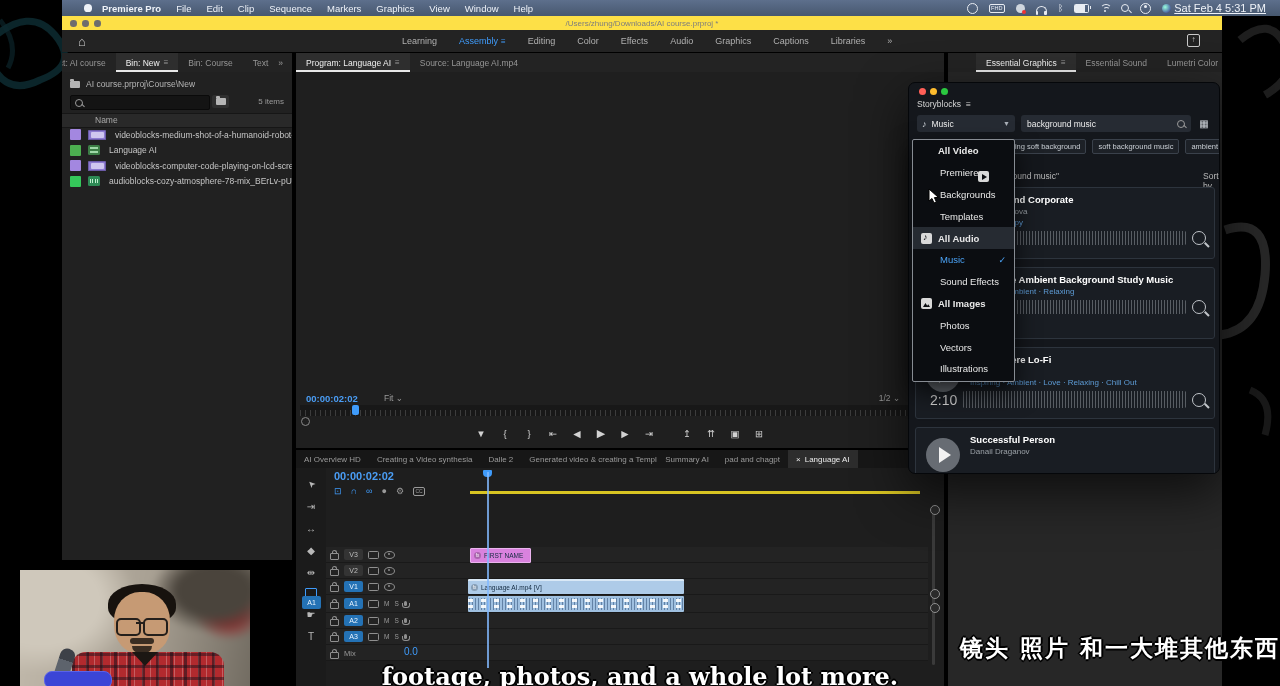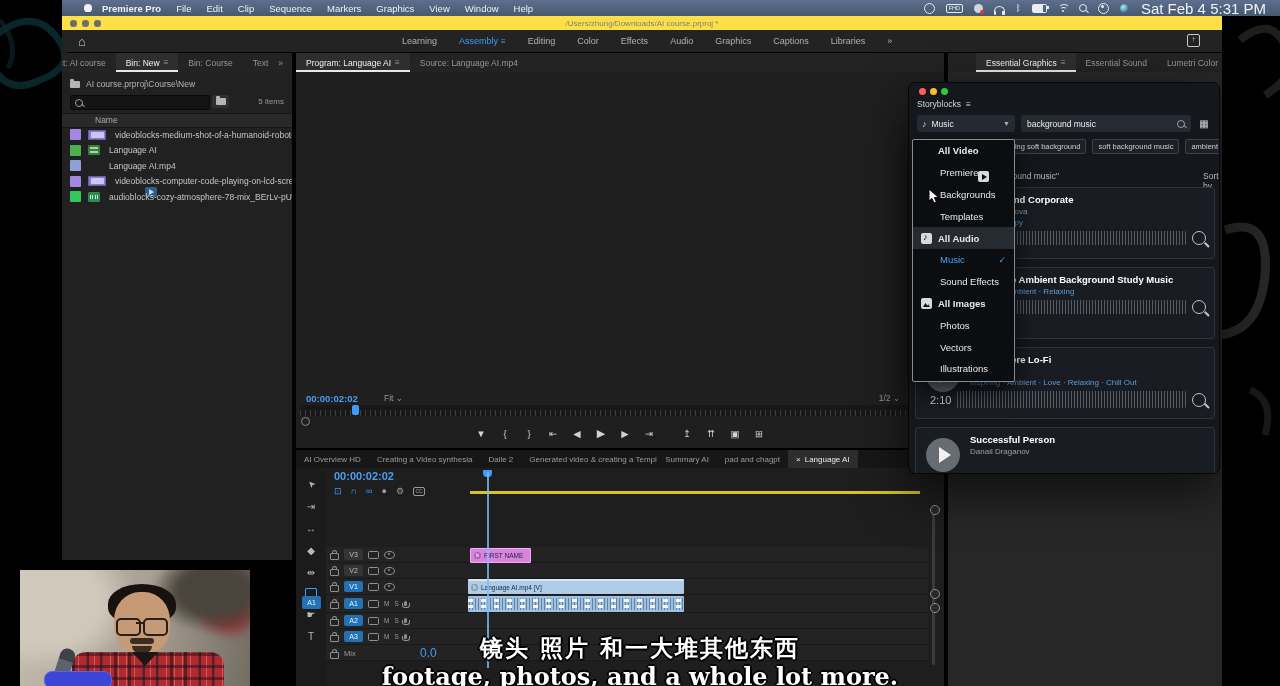--- a/index.html
+++ b/index.html
@@ -34,21 +34,21 @@
   .st-wifi{width:10px;height:8px;}
   .st-wifi i{position:absolute;border:1.4px solid #e8ecf2;border-color:#e8ecf2 transparent transparent transparent;border-radius:50%;}
   .st-wifi i:nth-child(1){left:0;top:0;width:10px;height:10px;}
   .st-wifi i:nth-child(2){left:2.5px;top:3px;width:5px;height:5px;}
   .st-wifi i:nth-child(3){left:4.2px;top:5.6px;width:2px;height:2px;background:#e8ecf2;border:none;border-radius:50%;}
   .st-mag{width:6px;height:6px;border:1.4px solid #e8ecf2;border-radius:50%;}
   .st-mag:after{content:"";position:absolute;width:4px;height:1.4px;background:#e8ecf2;transform:rotate(45deg);right:-3.4px;bottom:-1.4px;}
   .st-user{width:9px;height:9px;border:1.2px solid #e8ecf2;border-radius:50%;}
   .st-user:after{content:"";position:absolute;left:2.4px;top:1.6px;width:3px;height:3px;border-radius:50%;background:#e8ecf2;}
   .st-siri{width:9px;height:9px;border-radius:50%;background:radial-gradient(circle at 35% 35%,#9fd,#57a  60%,#325);}
-  .menubar .clock{margin:0 14px 0 12px;font-size:15px;}
+  .menubar .clock{margin:0 14px 0 3px;font-size:11px;text-decoration:underline;}
 
   
   .titlebar{left:62px;top:16px;width:1160px;height:14px;background:#fde047;z-index:2;}
   .traffic{position:absolute;top:4px;width:6.5px;height:6.5px;border-radius:50%;background:#6d6d6d;}
   .titlebar .t1{left:8px;} .titlebar .t2{left:20px;} .titlebar .t3{left:32px;}
   .win-title{position:absolute;left:0;right:0;top:2.5px;text-align:center;color:#7d7d7d;font-size:8px;}
 
   .workspacebar{left:62px;top:30px;width:1160px;height:22px;background:#232323;z-index:2;display:flex;align-items:center;}
   .home-icon{color:#c9c9c9;font-size:13px;margin-left:16px;}
   .ws-tabs{position:absolute;left:340px;display:flex;gap:22px;font-size:9px;color:#b0b0b0;align-items:center;}
@@ -161,21 +161,21 @@
   .playhead-line{position:absolute;left:191px;top:22px;width:1.5px;height:196px;background:rgba(130,185,255,.8);z-index:4;}
   .playhead-cap{position:absolute;left:187px;top:20px;width:9px;height:7px;background:#3f9bfa;border-radius:1px 1px 4px 4px;z-index:4;}
   
   .trk-rowbg{position:absolute;left:30px;width:602px;height:15px;background:#232323;border-bottom:1px solid #191919;}
   .trk-head{position:absolute;left:34px;display:flex;align-items:center;gap:5px;height:15px;}
   .patch{position:absolute;left:6px;width:19px;height:13px;background:#2472b5;color:#eaf4ff;font-size:7px;border-radius:2px;display:flex;align-items:center;justify-content:center;}
   .tchip{width:19px;height:11px;background:#343434;color:#bdbdbd;font-size:7px;border-radius:2px;display:flex;align-items:center;justify-content:center;}
   .tchip.on{background:#2472b5;color:#eaf4ff;}
   .tms{color:#9a9a9a;font-size:6.5px;}
   .mix-label{color:#9a9a9a;font-size:7.5px;}
-  .mix-val{color:#3f9bfa;font-size:12px;position:absolute;left:124px;top:2px;}
+  .mix-val{color:#3f9bfa;font-size:10px;position:absolute;left:108px;top:2px;}
   
   .clip{position:absolute;height:13px;border-radius:1px;font-size:6.5px;color:#132a40;display:flex;align-items:center;gap:3px;padding:0 3px;overflow:hidden;white-space:nowrap;}
   .clip .fx{width:7px;height:7px;border-radius:50%;background:rgba(0,0,0,.22);color:#fff;font-size:4.5px;line-height:7px;text-align:center;flex:none;}
   .clip-audio-tex{position:absolute;left:0;right:0;top:3px;height:3px;
      background:repeating-linear-gradient(90deg,rgba(255,255,255,.9) 0 5px,transparent 5px 13px);}
   .clip-audio-tex.r2{top:9px;}
   .clip-audio-wave{position:absolute;inset:2px 1px;background:repeating-linear-gradient(90deg,rgba(25,55,95,.45) 0 1px,transparent 1px 3px);}
   .tl-vscroll{position:absolute;left:636px;top:55px;width:3px;height:160px;background:#3a3a3a;border-radius:2px;}
   .vknob{position:absolute;left:-2.5px;width:8px;height:8px;border:1.5px solid #8f8f8f;border-radius:50%;background:#2a2a2a;}
 
@@ -196,21 +196,21 @@
   .sb-reshead{position:absolute;left:32px;top:88px;right:8px;color:#b8b8b8;font-size:8.5px;white-space:nowrap;}
   .sb-sort{position:absolute;left:294px;top:88px;color:#b8b8b8;font-size:8.5px;}
   .sb-items{position:absolute;left:6px;top:104px;right:4px;display:flex;flex-direction:column;gap:8px;}
   .sb-item{position:relative;background:#191d23;border:1px solid #2d343d;border-radius:3px;padding:6px 8px 6px 54px;min-height:58px;}
   .sb-play{position:absolute;left:10px;top:10px;width:34px;height:34px;border-radius:50%;background:#676c73;}
   .sb-play:after{content:"";position:absolute;left:13px;top:9px;border-left:12px solid #f2f2f2;border-top:8px solid transparent;border-bottom:8px solid transparent;}
   .sb-title{color:#fff;font-weight:bold;font-size:9.5px;white-space:nowrap;}
   .sb-artist{color:#9aa0a6;font-size:8px;margin-top:2px;white-space:nowrap;}
   .sb-tags{color:#5d9bd5;font-size:8px;margin-top:2px;white-space:nowrap;}
   .sb-waverow{display:flex;align-items:center;gap:6px;margin-top:4px;margin-left:-40px;}
-  .sb-dur{color:#d0d0d0;font-size:11px;}
+  .sb-dur{color:#d0d0d0;font-size:14px;}
   .sb-wave{flex:1;height:14px;opacity:.55;
      background:repeating-linear-gradient(90deg,#8d9298 0 1px,transparent 1px 3px);
      -webkit-mask-image:linear-gradient(90deg,#000 0 100%);
      border-radius:1px;filter:blur(.3px);}
   .sb-wave.tall{height:17px;}
   .sb-sim{width:12px;height:12px;border:1.6px solid #c0c4c9;border-radius:50%;position:relative;flex:none;}
   .sb-sim:after{content:"";position:absolute;width:6px;height:1.6px;background:#c0c4c9;transform:rotate(45deg);right:-5px;bottom:-1.5px;}
 
   
   .sb-dropdown{left:912px;top:139px;width:101px;height:241px;background:#0b0d11;border:1px solid #878c93;border-radius:2px;z-index:6;
@@ -246,21 +246,21 @@
      background:
       repeating-linear-gradient(90deg,rgba(15,15,25,.5) 0 3px,transparent 3px 14px),
       repeating-linear-gradient(0deg,rgba(15,15,25,.45) 0 3px,transparent 3px 12px),
       repeating-linear-gradient(90deg,rgba(255,255,255,.25) 6px 7px,transparent 7px 14px),
       #b22a2e;}
   .cam-collar{position:absolute;left:112px;top:82px;width:26px;height:14px;background:#1c1713;clip-path:polygon(0 0,100% 0,50% 100%);}
   .cam-mic{position:absolute;left:36px;top:78px;width:15px;height:40px;background:linear-gradient(#3d4148 0 30%,#5d636c 30%);border-radius:7px;transform:rotate(18deg);}
   .cam-badge{position:absolute;left:24px;top:101px;width:66px;height:16px;border-radius:8px;background:#3b45d6;border:1px solid #5a63e8;}
 
   
-  .sub-zh{left:0;top:633px;width:100%;text-align:center;z-index:9;color:#fff;font-size:23px;font-weight:bold;
+  .sub-zh{left:0;top:633px;width:100%;text-align:right;z-index:9;color:#fff;font-size:23px;font-weight:bold;
      font-family:"DejaVu Sans",sans-serif;letter-spacing:2px;
      text-shadow:-2px 0 0 #000,2px 0 0 #000,0 -2px 0 #000,0 2px 0 #000,1px 1px 0 #000,-1px -1px 0 #000;}
   .sub-en{left:0;top:662px;width:100%;height:24px;overflow:hidden;text-align:center;z-index:9;color:#fff;
      font-size:24px;font-weight:bold;font-family:"DejaVu Serif",serif;
      text-shadow:-2px 0 0 #000,2px 0 0 #000,0 -2px 0 #000,0 2px 0 #000;}
 
   .mini-folder{width:10px;height:7px;background:#b5b5b5;border-radius:1px;position:relative;display:inline-block;}
   .mini-folder:before{content:"";position:absolute;top:-2px;left:0;width:4px;height:2px;background:#b5b5b5;border-radius:1px 1px 0 0;}
   .mini-mag{width:6px;height:6px;border:1.3px solid #9a9a9a;border-radius:50%;position:relative;display:inline-block;}
   .mini-mag:after{content:"";position:absolute;width:4px;height:1.3px;background:#9a9a9a;transform:rotate(45deg);right:-3.2px;bottom:-1.2px;}
@@ -369,25 +369,20 @@
   <div class="proj-rows">
     <div class="prow">
       <span class="lbl" style="background: rgb(163, 135, 224);"></span>
       <span class="ficon clip"></span>
       <span class="fname">videoblocks-medium-shot-of-a-humanoid-robot-using-a</span>
     </div>
     <div class="prow">
       <span class="lbl" style="background: rgb(76, 175, 80);"></span>
       <span class="ficon sequence"></span>
       <span class="fname">Language AI</span>
-    </div>
-    <div class="prow">
-      <span class="lbl" style="background: rgb(143, 159, 216);"></span>
-      <span class="ficon video"></span>
-      <span class="fname">Language AI.mp4</span>
     </div>
     <div class="prow">
       <span class="lbl" style="background: rgb(163, 135, 224);"></span>
       <span class="ficon clip"></span>
       <span class="fname">videoblocks-computer-code-playing-on-lcd-screen_h0t7</span>
     </div>
     <div class="prow">
       <span class="lbl" style="background: rgb(53, 199, 90);"></span>
       <span class="ficon audio"></span>
       <span class="fname">audioblocks-cozy-atmosphere-78-mix_BErLv-pUc-SBA-3</span>

